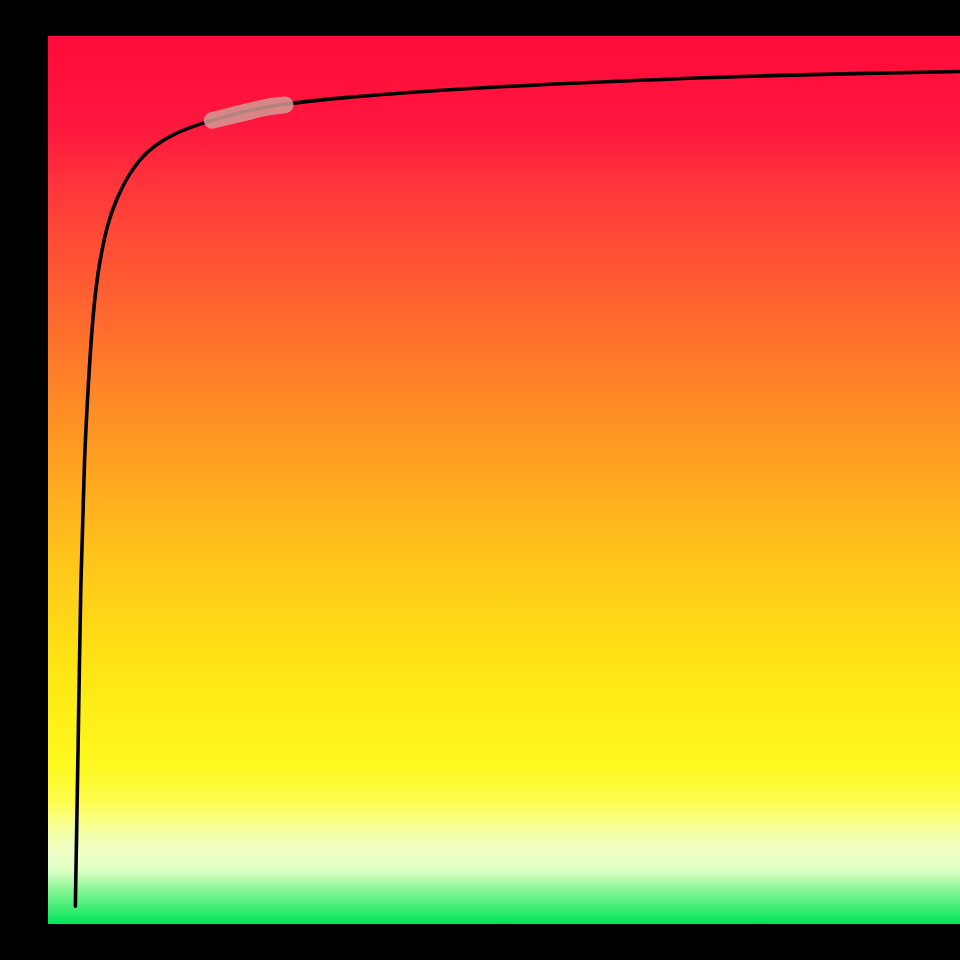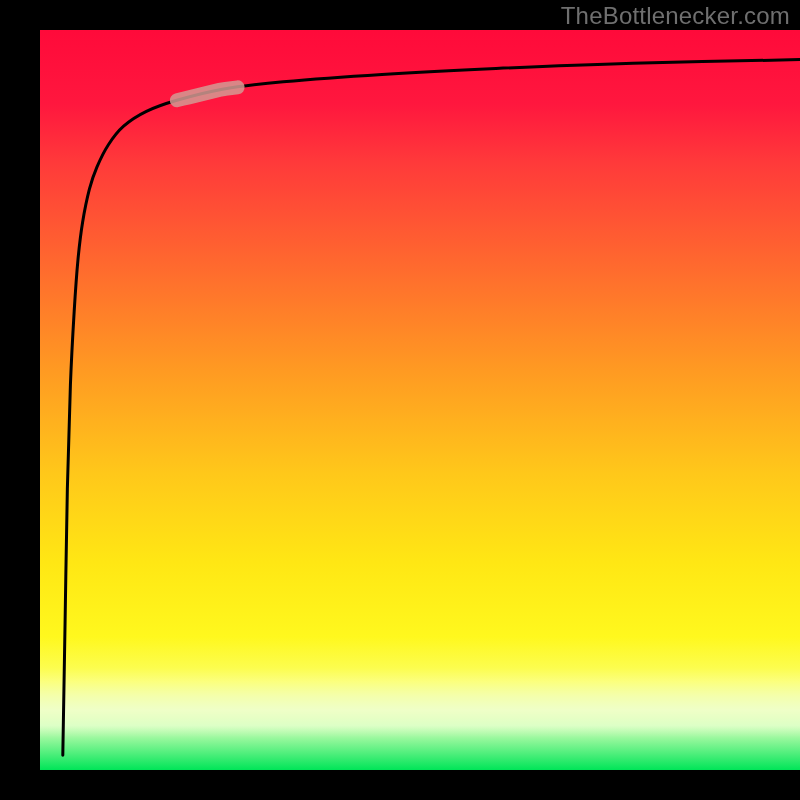--- a/index.html
+++ b/index.html
@@ -79,21 +79,20 @@
     z-index: 10;
     overflow: visible;
     pointer-events: none;
   }
 </style>
 </head>
 <body>
 
 <div class="frame">
 
-  <div class="watermark">TheBottlenecker.com</div>
 
   <div class="plot-area">
     <div class="gradient"></div>
     <div class="pale-band"></div>
   </div>
 
   <svg class="curve" viewBox="0 0 760 740" preserveAspectRatio="none">
     <path fill="none" stroke="#000" stroke-width="3" stroke-linecap="round" stroke-linejoin="round" d="M 22.8 725.2 C 23.18 703, 24.32 636.4, 25.080000000000002 592 C 25.840000000000003 547.6, 26.473333333333336 498.26666666666665, 27.360000000000003 458.8 C 28.24666666666667 419.33333333333337, 29.260000000000005 384.8, 30.400000000000002 355.2 C 31.54 325.59999999999997, 32.93333333333333 302.16666666666663, 34.199999999999996 281.2 C 35.46666666666666 260.23333333333335, 36.60666666666667 244.20000000000005, 38 229.40000000000003 C 39.39333333333333 214.60000000000002, 40.66 204.11666666666665, 42.559999999999995 192.39999999999998 C 44.459999999999994 180.6833333333333, 46.99333333333333 168.35, 49.4 159.10000000000002 C 51.806666666666665 149.85000000000005, 53.833333333333336 144.3000000000001, 57 136.9000000000001 C 60.166666666666664 129.50000000000009, 63.96666666666666 121.48333333333339, 68.39999999999999 114.70000000000005 C 72.83333333333333 107.9166666666667, 77.26666666666665 101.75000000000006, 83.6 96.20000000000005 C 89.93333333333334 90.65000000000003, 97.53333333333335 85.71666666666665, 106.4 81.39999999999998 C 115.26666666666667 77.0833333333333, 124.13333333333331 73.99999999999996, 136.79999999999998 70.29999999999995 C 149.46666666666664 66.59999999999995, 164.66666666666666 62.28333333333327, 182.4 59.19999999999993 C 200.13333333333335 56.116666666666596, 216.60000000000002 54.266666666666595, 243.20000000000002 51.799999999999955 C 269.8 49.333333333333314, 306.53333333333336 46.62000000000008, 342 44.40000000000009 C 377.46666666666664 42.1800000000001, 414.2 40.33000000000002, 456 38.48000000000002 C 497.8 36.63000000000002, 542.1333333333334 34.780000000000065, 592.8000000000001 33.30000000000007 C 643.4666666666667 31.820000000000068, 732.1333333333333 30.216666666666697, 760 29.600000000000023"></path>
     <path fill="none" stroke="#d39a93" stroke-width="14" stroke-linecap="round" stroke-opacity="0.85" d="M 136.79999999999998 70.29999999999995 L 142.88 68.81999999999994 L 148.96 67.34000000000003 L 155.04 65.86000000000001 L 161.12 64.38000000000011 L 167.2 62.89999999999998 L 173.28 61.41999999999996 L 179.36 59.93999999999994 L 185.44 58.83000000000004 L 191.52 58.08999999999992 L 197.6 57.35000000000002"></path>
   </svg>

